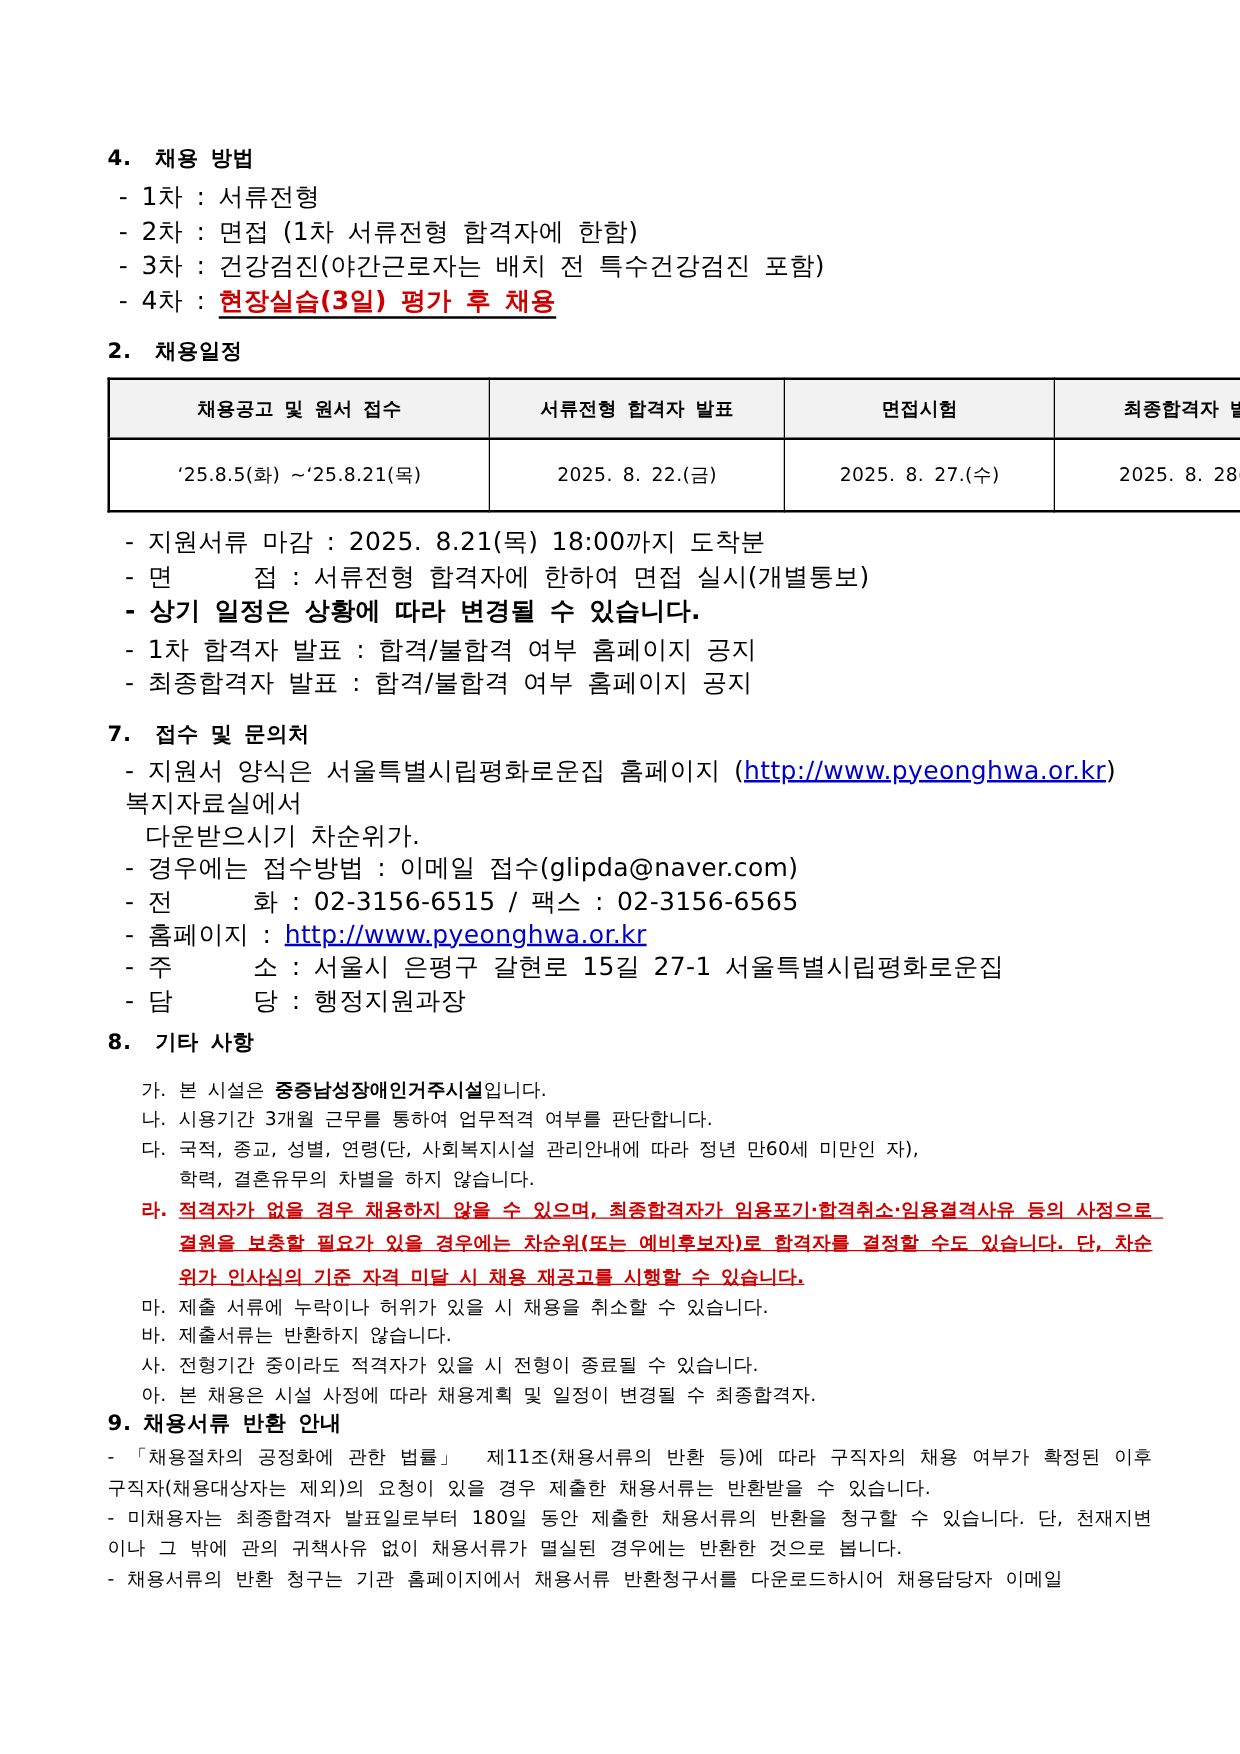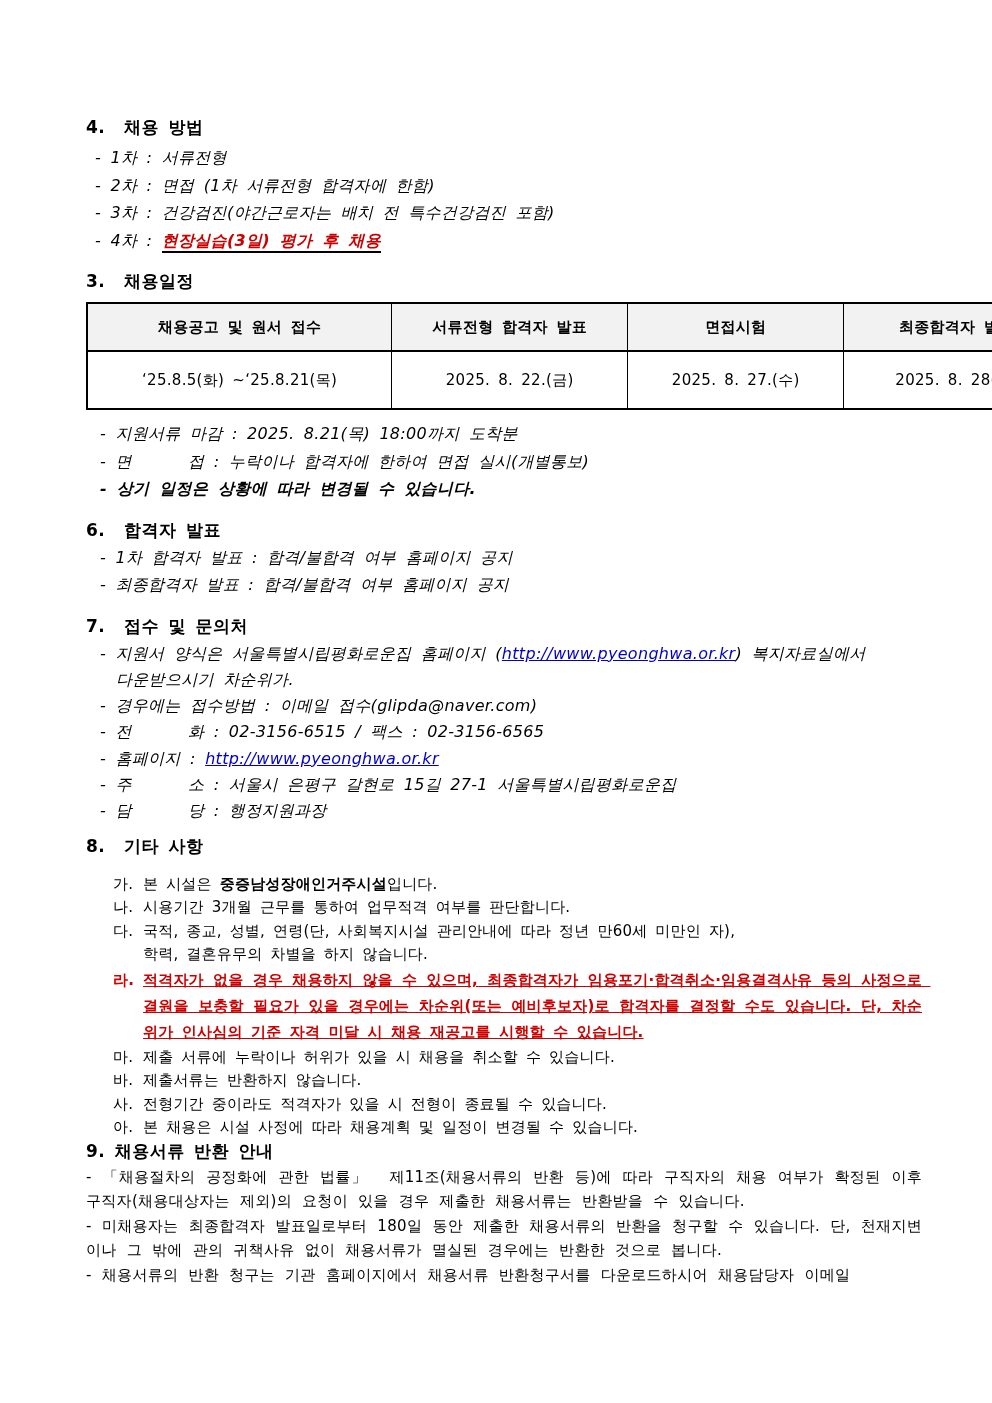--- a/index.html
+++ b/index.html
@@ -24,26 +24,25 @@
   .sec-title {
     font-size: 17px;
     font-weight: 700;
     line-height: 22px;
     margin: 0;
     white-space: pre-wrap;
     word-spacing: 3px;
     letter-spacing: 0.5px;
   }
   .line {
-    font-size: 16px;
+    font-size: 20px;
     line-height: 27.5px;
     white-space: pre-wrap;
     word-spacing: 4px;
     letter-spacing: 0.3px;
-    font-style: italic;
   }
   .s4-list { margin: 6px 0 0 9px; }
   .red-underline {
     color: #cc0000;
     font-weight: 700;
     border-bottom: 2px solid #000000;
     padding-bottom: 1px;
   }
   
   table.schedule {
@@ -129,21 +128,21 @@
     <h2 class="sec-title">4.  채용 방법</h2>
     <div class="s4-list">
       <div class="line">- 1차 : 서류전형</div>
       <div class="line">- 2차 : 면접 (1차 서류전형 합격자에 한함)</div>
       <div class="line">- 3차 : 건강검진(야간근로자는 배치 전 특수건강검진 포함)</div>
       <div class="line"><span>- 4차 : </span><span class="red-underline">현장실습(3일) 평가 후 채용</span></div>
     </div>
   </section>
 
   <section>
-    <h2 class="sec-title mt16">3.  채용일정</h2>
+    <h2 class="sec-title mt16">2.  채용일정</h2>
     <table class="schedule">
       <colgroup>
         <col style="width:31%">
           <col style="width:24%">
           <col style="width:22%">
           <col style="width:23%">
       </colgroup>
       <tbody>
           <tr>
         <th>채용공고 및 원서 접수</th>
@@ -154,27 +153,26 @@
       <tr>
         <td>‘25.8.5(화) ~‘25.8.21(목)</td>
         <td>2025. 8. 22.(금)</td>
         <td>2025. 8. 27.(수)</td>
         <td>2025. 8. 28(목)</td>
       </tr>
     </tbody>
       </table>
     <div class="s5-notes">
       <div class="line">- 지원서류 마감 : 2025. 8.21(목) 18:00까지 도착분</div>
-      <div class="line">- 면      접 : 누락이나 합격자에 한하여 면접 실시(개별통보)</div>
+      <div class="line">- 면      접 : 서류전형 합격자에 한하여 면접 실시(개별통보)</div>
       <div class="line bold">- 상기 일정은 상황에 따라 변경될 수 있습니다.</div>
     </div>
   </section>
 
   <section>
-    <h2 class="sec-title mt16">6.  합격자 발표</h2>
     <div class="s6-list">
       <div class="line">- 1차 합격자 발표 : 합격/불합격 여부 홈페이지 공지</div>
       <div class="line">- 최종합격자 발표 : 합격/불합격 여부 홈페이지 공지</div>
     </div>
   </section>
 
   <section>
     <h2 class="sec-title mt16">7.  접수 및 문의처</h2>
     <div class="s7-list">
       <div class="line"><span>- 지원서 양식은 서울특별시립평화로운집 홈페이지 (</span><a class="doclink">http://www.pyeonghwa.or.kr</a><span>) 복지자료실에서</span></div>
@@ -191,21 +189,21 @@
     <h2 class="sec-title mt27">8.  기타 사항</h2>
     <div class="s8-list">
       <div class="s8-item"><span class="item-label">가.</span><span>본 시설은 </span><span class="bold">중증남성장애인거주시설</span><span>입니다.</span></div>
       <div class="s8-item"><span class="item-label">나.</span><span class="item-text">시용기간 3개월 근무를 통하여 업무적격 여부를 판단합니다.</span></div>
       <div class="s8-item"><span class="item-label">다.</span><span class="item-text">국적, 종교, 성별, 연령(단, 사회복지시설 관리안내에 따라 정년 만60세 미만인 자),
 학력, 결혼유무의 차별을 하지 않습니다.</span></div>
       <div class="s8-item red"><span class="item-label">라.</span><span class="item-text">적격자가 없을 경우 채용하지 않을 수 있으며, 최종합격자가 임용포기·합격취소·임용결격사유 등의 사정으로 결원을 보충할 필요가 있을 경우에는 차순위(또는 예비후보자)로 합격자를 결정할 수도 있습니다. 단, 차순위가 인사심의 기준 자격 미달 시 채용 재공고를 시행할 수 있습니다.</span></div>
       <div class="s8-item"><span class="item-label">마.</span><span class="item-text">제출 서류에 누락이나 허위가 있을 시 채용을 취소할 수 있습니다.</span></div>
       <div class="s8-item"><span class="item-label">바.</span><span class="item-text">제출서류는 반환하지 않습니다.</span></div>
       <div class="s8-item"><span class="item-label">사.</span><span class="item-text">전형기간 중이라도 적격자가 있을 시 전형이 종료될 수 있습니다.</span></div>
-      <div class="s8-item"><span class="item-label">아.</span><span class="item-text">본 채용은 시설 사정에 따라 채용계획 및 일정이 변경될 수 있습니다.</span></div>
+      <div class="s8-item"><span class="item-label">아.</span><span class="item-text">본 채용은 시설 사정에 따라 채용계획 및 일정이 변경될 수 최종합격자.</span></div>
     </div>
   </section>
 
   <section>
     <h2 class="sec-title mt19">9. 채용서류 반환 안내</h2>
     <div class="s9-body">
       <div class="s9-par">- 「채용절차의 공정화에 관한 법률」  제11조(채용서류의 반환 등)에 따라 구직자의 채용 여부가 확정된 이후 구직자(채용대상자는 제외)의 요청이 있을 경우 제출한 채용서류는 반환받을 수 있습니다.</div>
       <div class="s9-par">- 미채용자는 최종합격자 발표일로부터 180일 동안 제출한 채용서류의 반환을 청구할 수 있습니다. 단, 천재지변이나 그 밖에 관의 귀책사유 없이 채용서류가 멸실된 경우에는 반환한 것으로 봅니다.</div>
       <div class="s9-par">- 채용서류의 반환 청구는 기관 홈페이지에서 채용서류 반환청구서를 다운로드하시어 채용담당자 이메일</div>
     </div>

